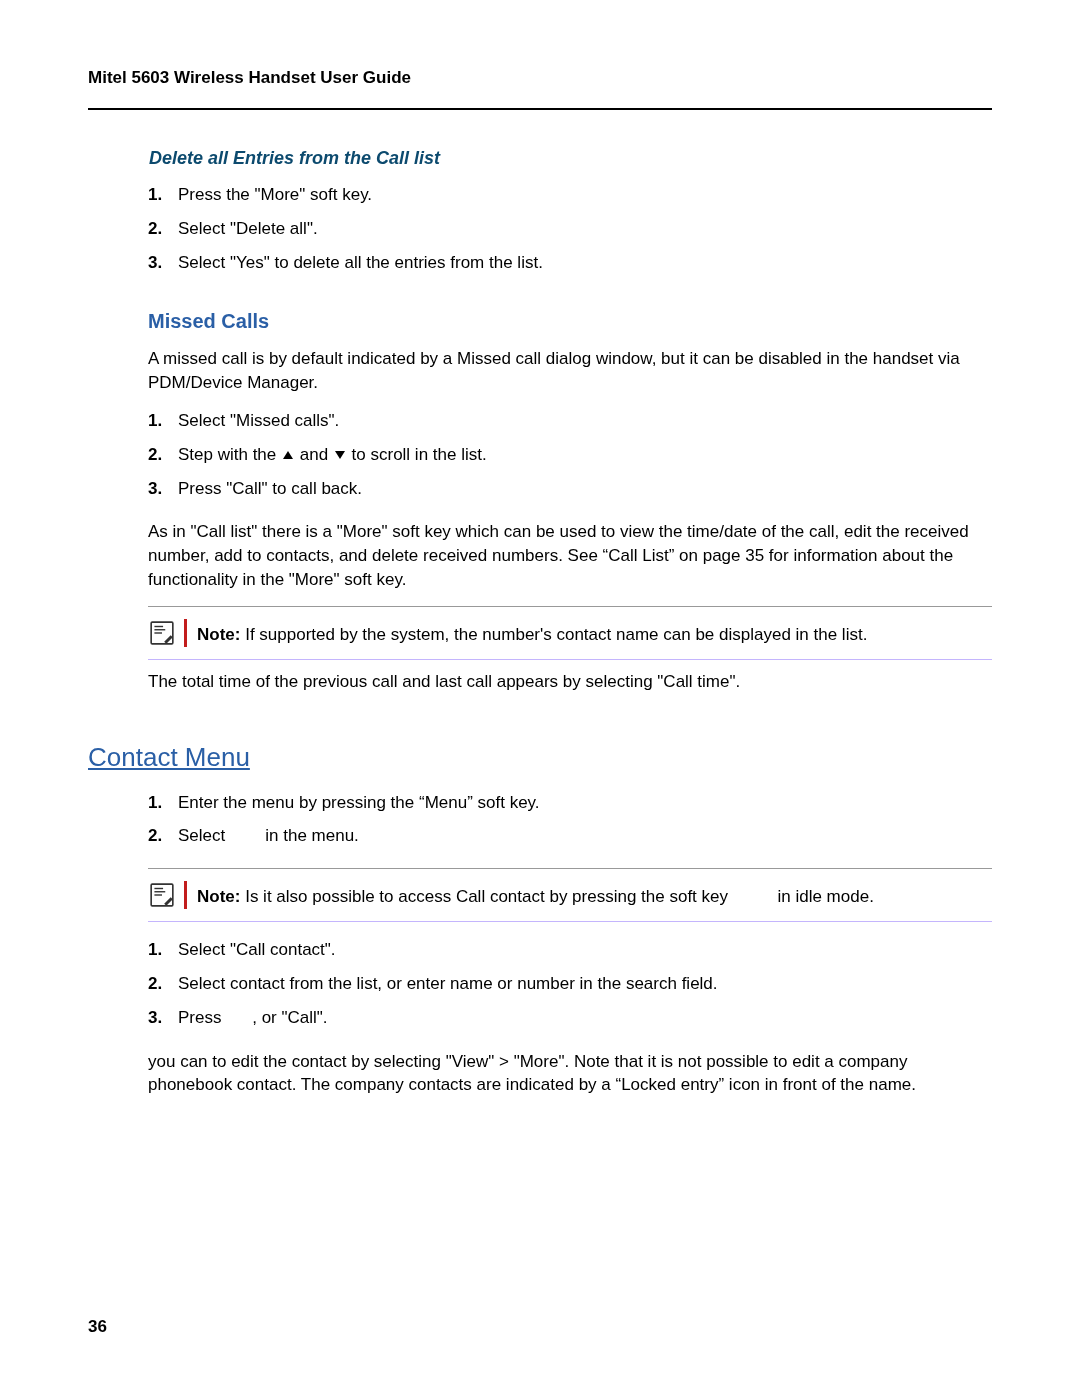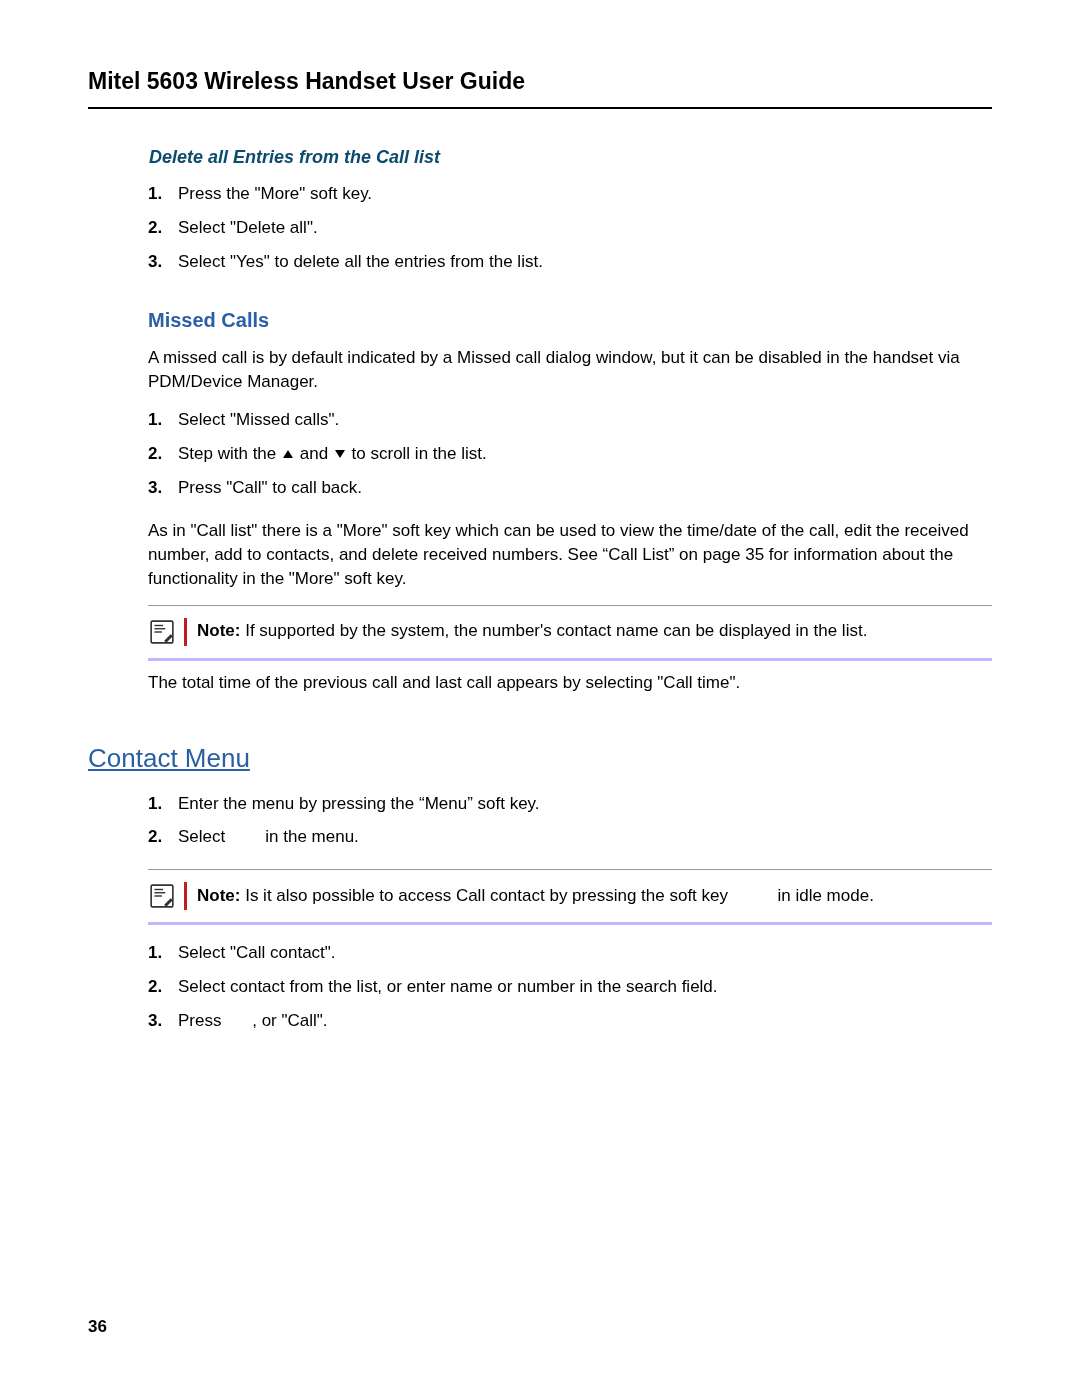--- a/index.html
+++ b/index.html
@@ -10,23 +10,23 @@
     color: #000000;
   }
   .page {
     width: 1080px;
     height: 1397px;
     position: relative;
     box-sizing: border-box;
     padding: 68px 88px 0 88px;
   }
   .header {
-    font-size: 23px;
-    font-weight: bold;
-    padding-bottom: 12px;
+    font-size: 17px;
+    font-weight: bold;
+    padding-bottom: 20px;
     border-bottom: 2px solid #000;
     margin-bottom: 38px;
   }
   .content {
     padding-left: 60px;
   }
   .h-orange {
     color: #0c4a6e;
     font-style: italic;
     font-weight: bold;
@@ -83,25 +83,25 @@
     display: inline-block;
     width: 0; height: 0;
     border-left: 5px solid transparent;
     border-right: 5px solid transparent;
     border-top: 8px solid #000;
     vertical-align: 1px;
     margin: 0 2px;
   }
   .note-block {
     border-top: 1px solid #999;
-    border-bottom: 3px solid #c4b5fd;
+    border-bottom: 1px solid #c4b5fd;
     padding: 12px 0;
     margin: 6px 0 10px 0;
     display: flex;
-    align-items: center;
+    align-items: flex-end;
   }
   .note-icon {
     width: 28px;
     height: 28px;
     margin-right: 8px;
     flex-shrink: 0;
     display: flex;
     align-items: center;
     justify-content: center;
   }
@@ -235,17 +235,18 @@
           <span class="txt">Select contact from the list, or enter name or number in the search field.</span>
         </li>
       <li>
           <span class="num">3.</span>
         <span class="txt">
           <span>Press </span><span class="gap-small"></span><span>, or "Call".</span>
         </span>
       </li>
     </ol>
 
+    <p class="para">you can to edit the contact by selecting "View" &gt; "More". Note that it is not possible to edit a company phonebook contact. The company contacts are indicated by a “Locked entry” icon in front of the name.</p>
 
   </div>
 
   <div class="page-number">36</div>
 </div>
 
 </body></html>

